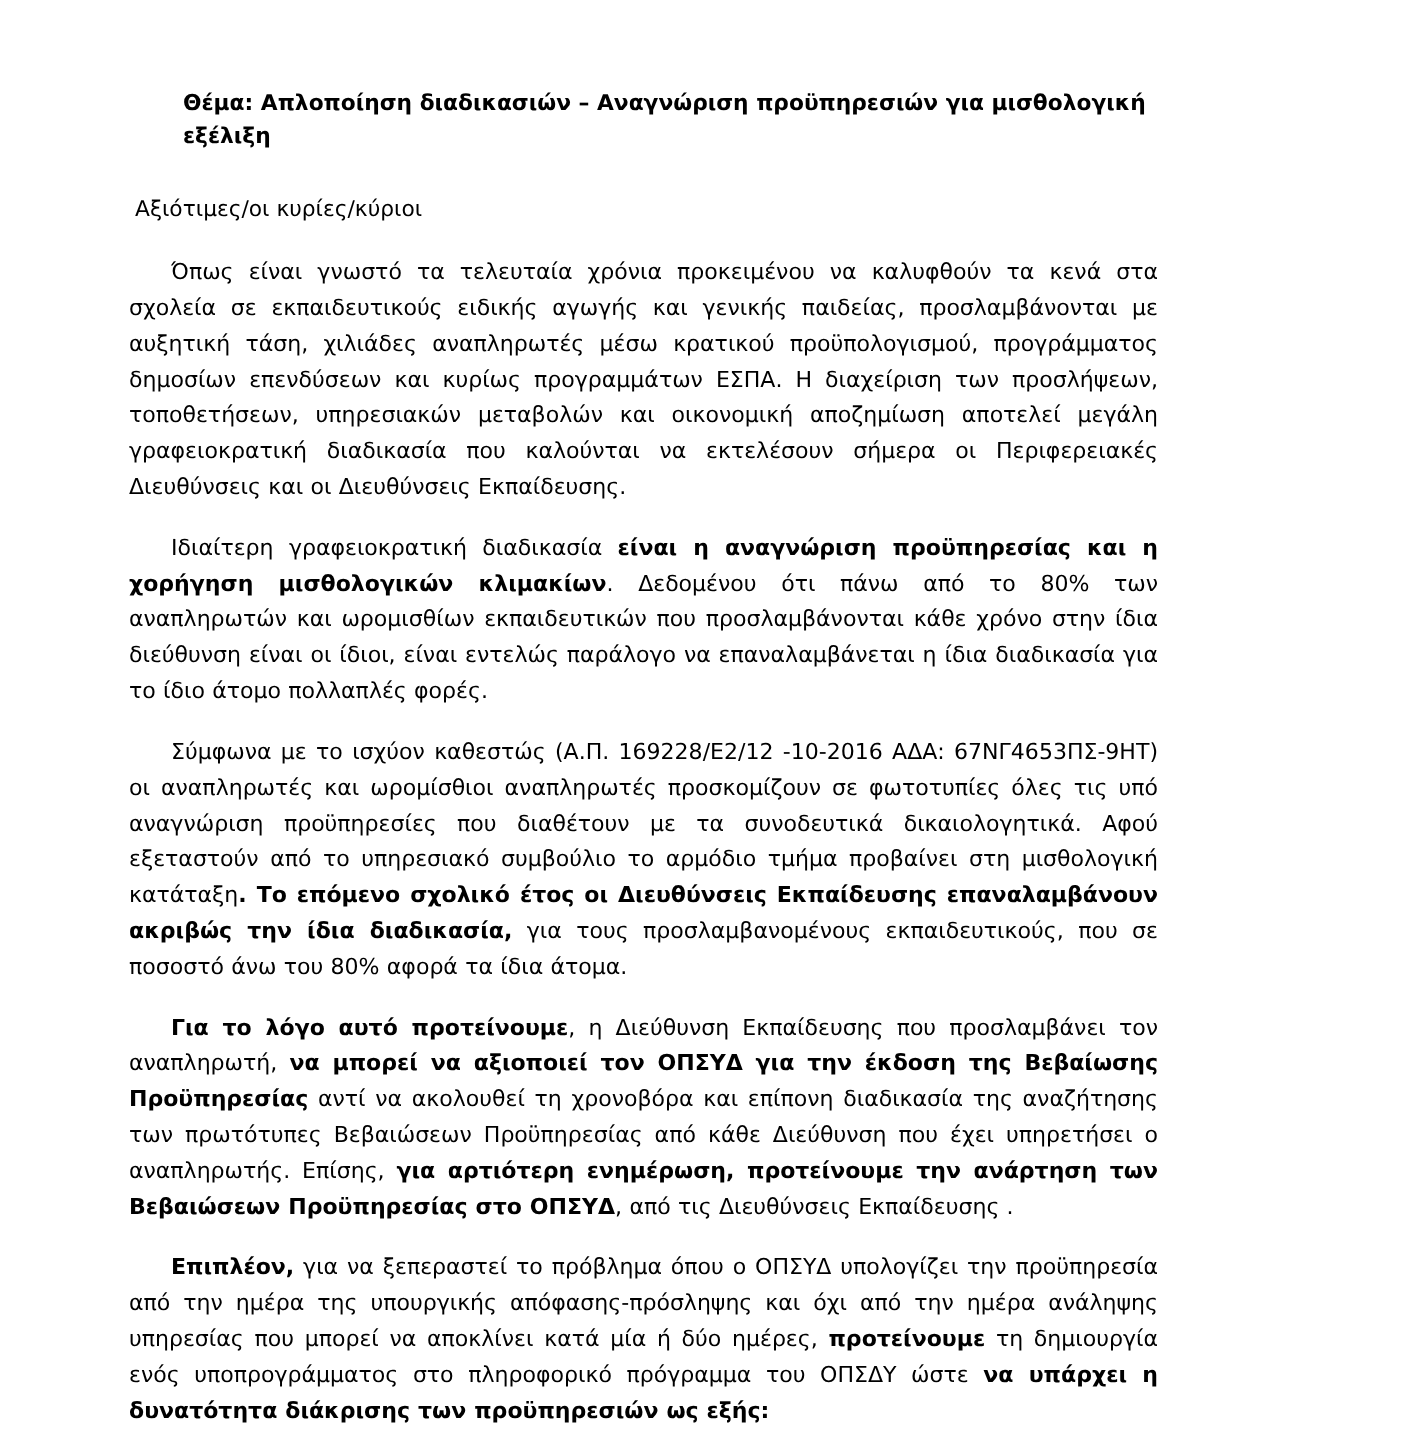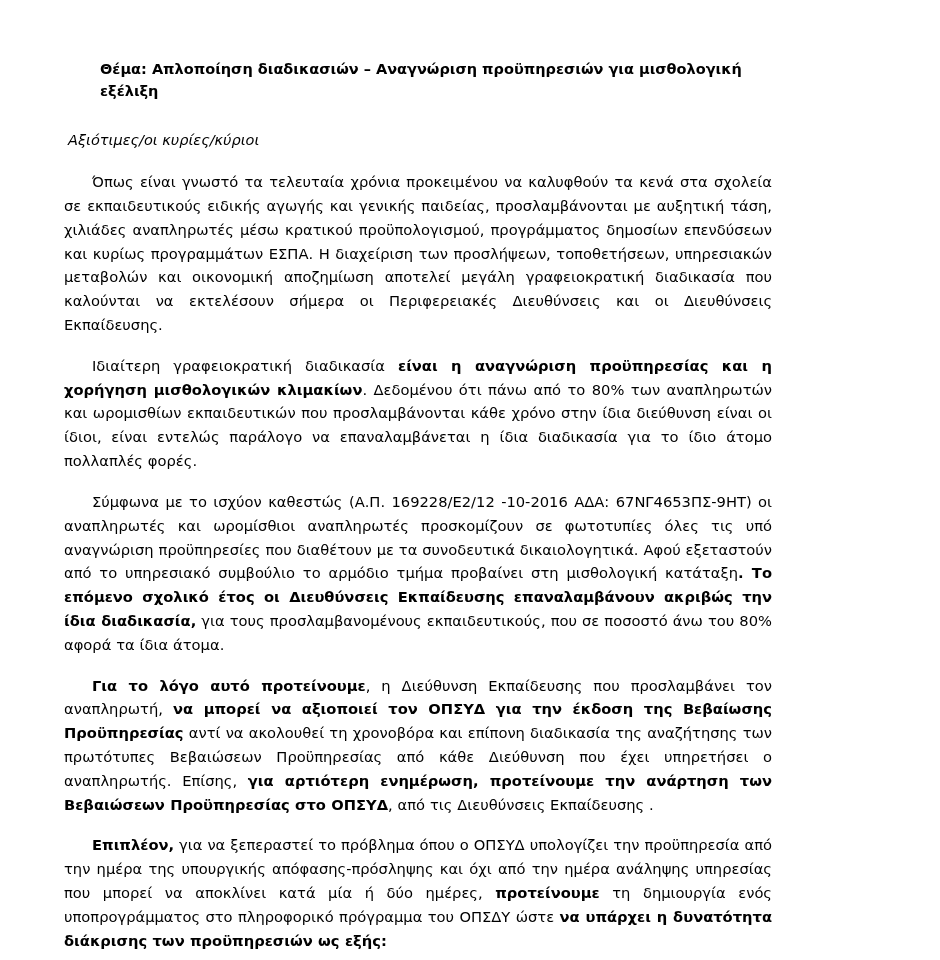--- a/index.html
+++ b/index.html
@@ -13,21 +13,21 @@
     font-family: "DejaVu Sans", sans-serif;
     color: #000000;
     overflow: hidden;
   }
   .page {
     position: relative;
     width: 864px;
     height: 960px;
     background: #ffffff;
     box-sizing: border-box;
-    padding: 58px 92px 0 48px;
+    padding: 58px 92px 0 70px;
   }
   .doc-body {
     width: 100%;
   }
   .subject {
     margin: 0 0 26px 0;
     padding-left: 52px;
     font-size: 14.5px;
     font-weight: bold;
     line-height: 1.55;
@@ -38,21 +38,20 @@
   }
   .subject .subject-line2 {
     display: block;
     padding-left: 22px;
   }
   .salutation {
     margin: 0 0 18px 0;
     padding-left: 20px;
     font-size: 14.5px;
     line-height: 1.6;
-    font-style: italic;
   }
   p.para {
     margin: 0 0 17px 16px;
     font-size: 14.7px;
     line-height: 1.62;
     text-align: justify;
     text-indent: 28px;
     word-spacing: 0.2px;
   }
   p.para.last {

